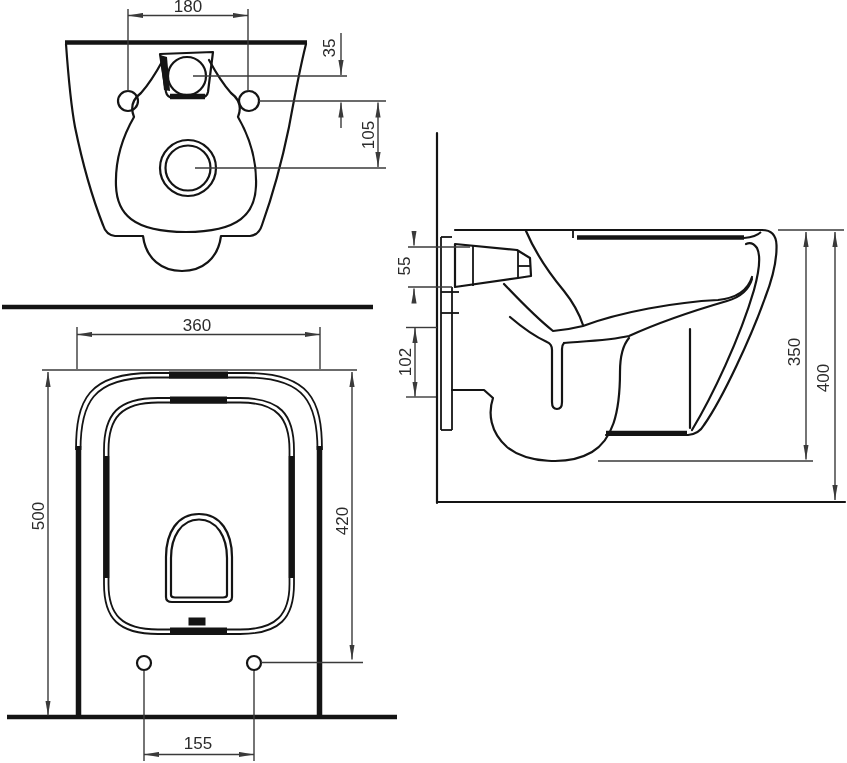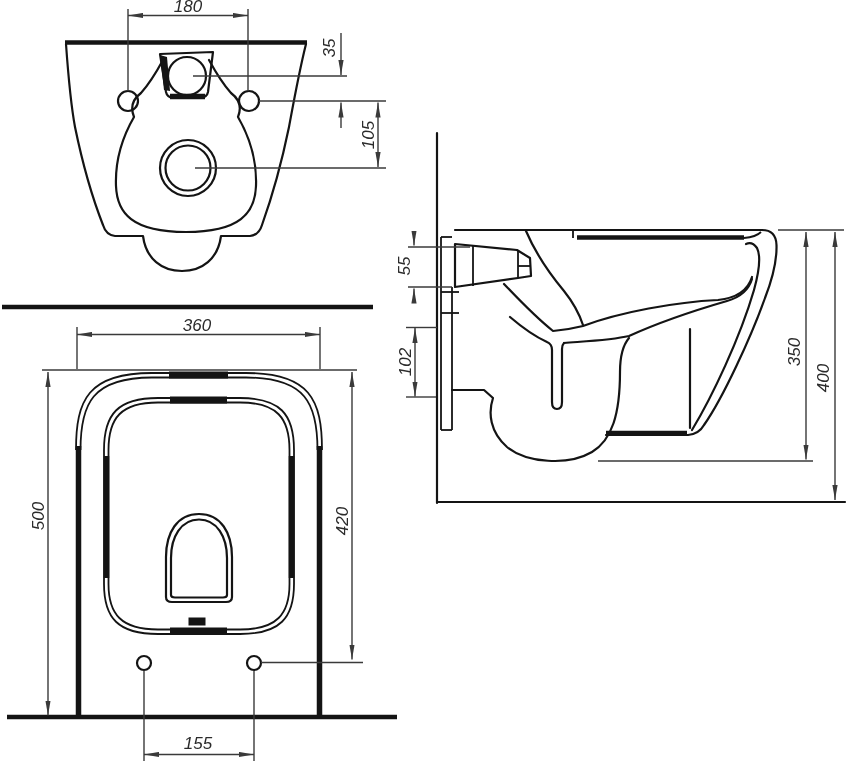--- a/index.html
+++ b/index.html
@@ -1,16 +1,16 @@
 <!DOCTYPE html>
 <html style="--bg: #ffffff; --line: #141414; --dim: #3a3a3a; --txt: #2b2b2b;"><head>
 <meta charset="utf-8">
 <style>
   html,body{margin:0;padding:0;background:#fff;}
-  .stage{width:847px;height:763px;background:var(--bg,#fff);position:relative;overflow:hidden;font-style:italic;}
+  .stage{width:847px;height:763px;background:var(--bg,#fff);position:relative;overflow:hidden;}
   svg{display:block;}
   .obj{fill:none;stroke:var(--line,#141414);stroke-width:2.2;stroke-linejoin:round;stroke-linecap:round;}
   .obj-thin{fill:none;stroke:var(--line,#141414);stroke-width:1.8;stroke-linejoin:round;}
   .obj-heavy{fill:none;stroke:var(--line,#141414);stroke-width:4.5;stroke-linecap:butt;}
   .band5{fill:none;stroke:var(--line,#141414);stroke-width:5.5;stroke-linecap:butt;}
   .band7{fill:none;stroke:var(--line,#141414);stroke-width:7;stroke-linecap:butt;}
   .fillblk{fill:var(--line,#141414);stroke:none;}
   .dim{fill:none;stroke:var(--dim,#3a3a3a);stroke-width:1.4;stroke-linecap:butt;}
   .dimtxt{fill:var(--txt,#2b2b2b);font-family:"Liberation Sans","DejaVu Sans",sans-serif;font-size:17px;text-anchor:middle;}
 </style>

